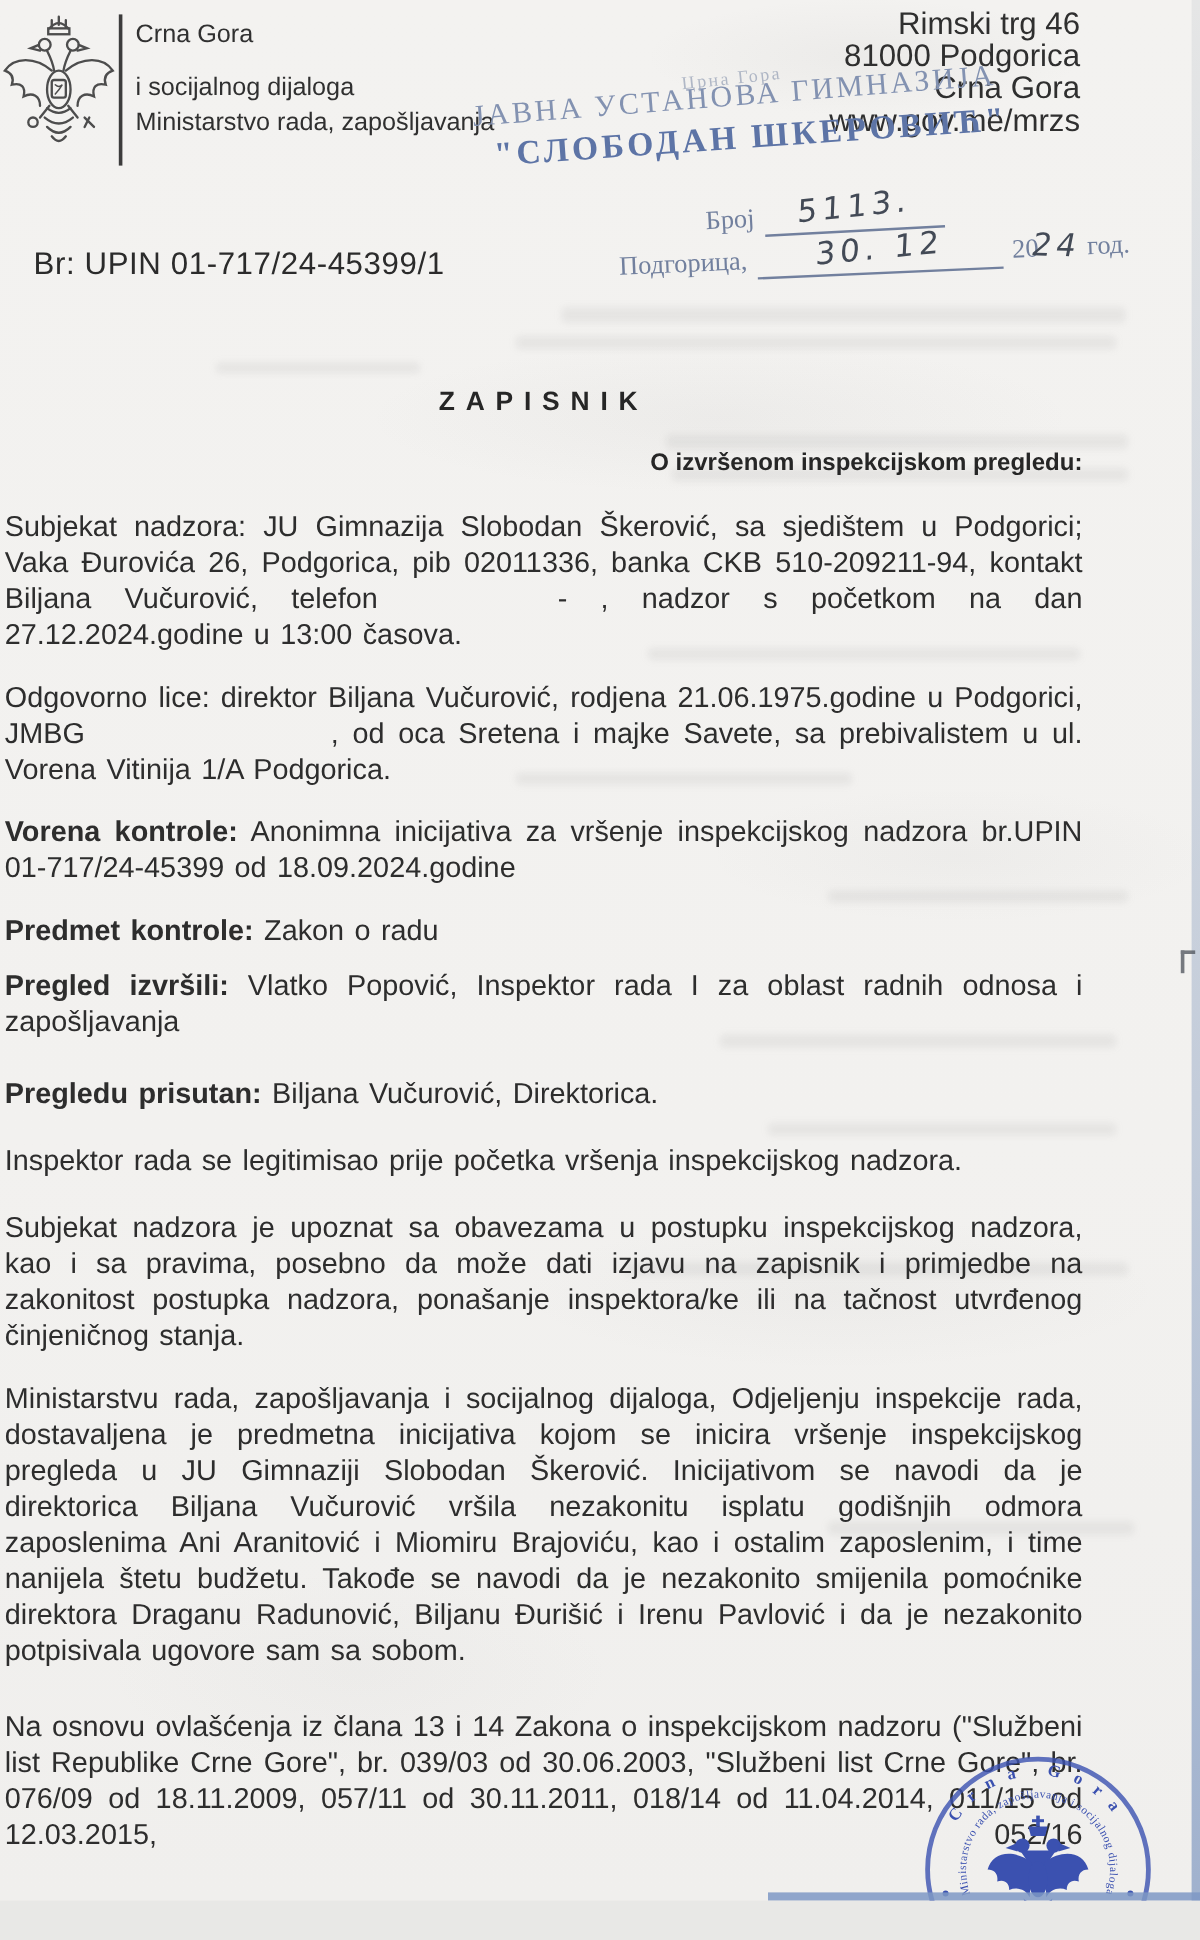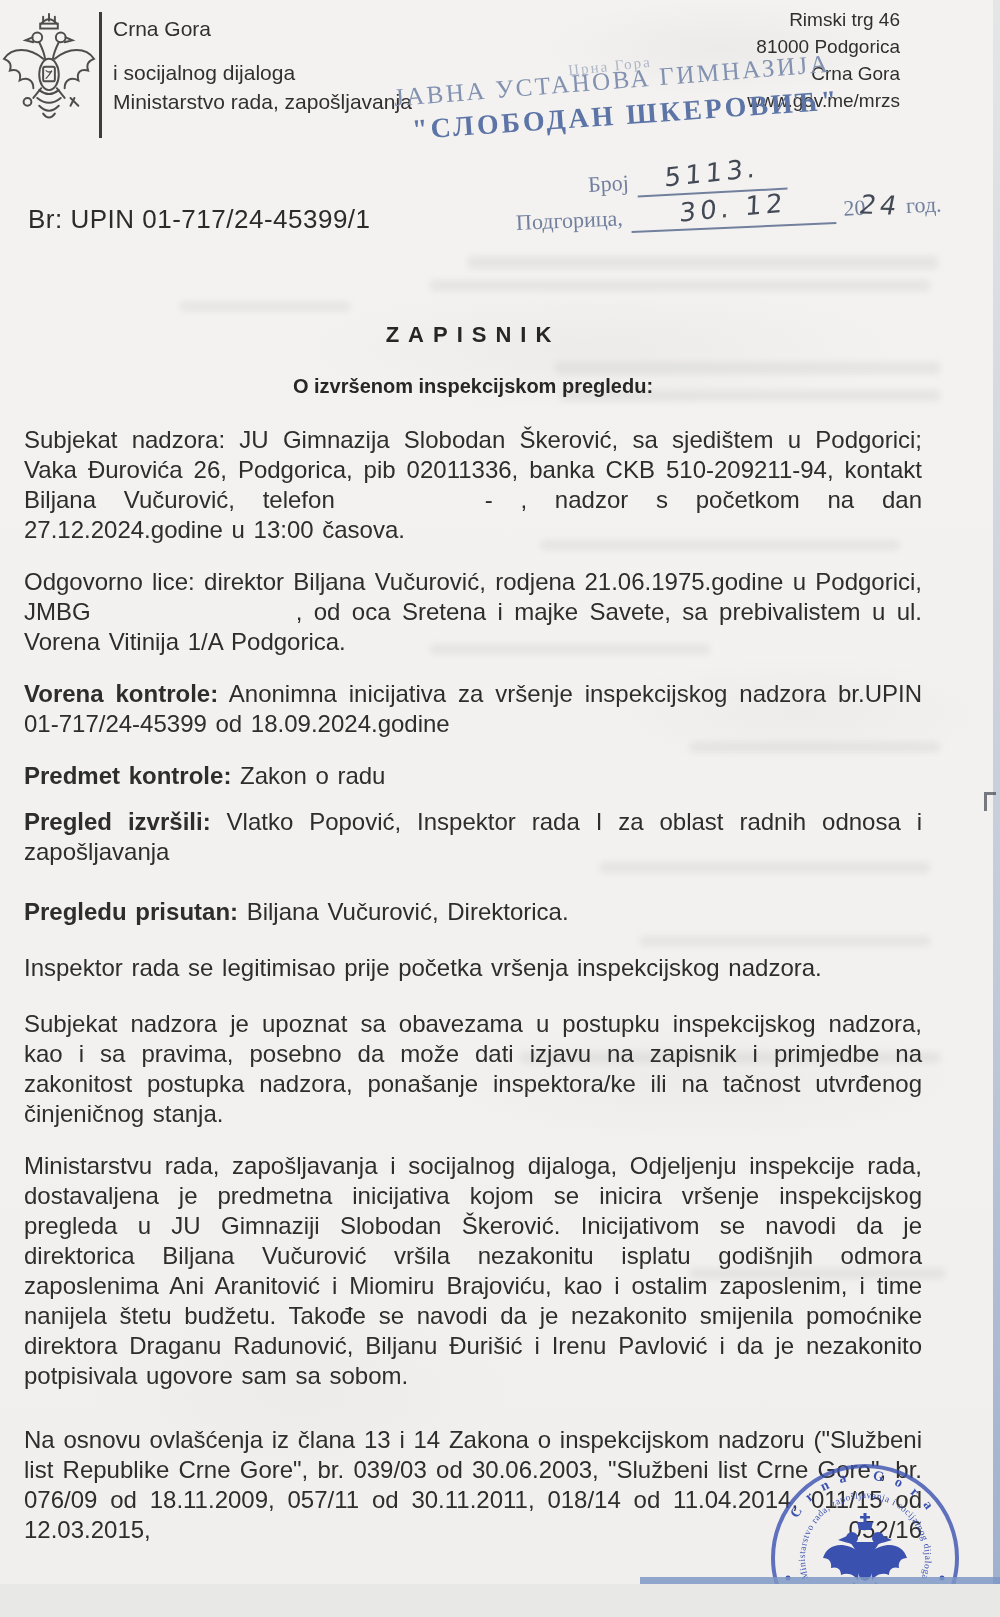--- a/index.html
+++ b/index.html
@@ -18,39 +18,39 @@
       radial-gradient(ellipse 380px 90px at 70% 68%, rgba(150,150,150,.06), transparent 70%),
       radial-gradient(ellipse 300px 120px at 30% 88%, rgba(160,160,160,.05), transparent 70%);
   }
   .ghost { position:absolute; background:rgba(140,140,140,.12); filter:blur(3px); border-radius:4px; }
 
   
   .arms { position:absolute; left:0px; top:8px; }
   .divider { position:absolute; left:99px; top:12px; width:3px; height:126px; background:#3c3c3c; }
   .org { position:absolute; left:113px; top:14px; font-size:21px; line-height:29px; color:#303030; }
   .org .country { margin-bottom:15px; }
-  .addr { position:absolute; right:100px; top:6px; text-align:right; font-size:19px; line-height:27px; color:#2f2f2f; }
+  .addr { position:absolute; right:100px; top:6px; text-align:right; font-size:26px; line-height:27px; color:#2f2f2f; }
   .case-no { position:absolute; left:28px; top:204px; font-size:26px; letter-spacing:.5px; color:#2b2b2b; }
 
   
   .stamp { position:absolute; font-family:"Liberation Serif", serif; color:#72809e; }
   .st-faint { left:568px; top:58px; font-size:15px; letter-spacing:2px; color:rgba(110,126,158,.5); transform:rotate(-6deg); }
   .st-line1 { left:394px; top:84px; font-size:25px; letter-spacing:2.5px; color:#8392b1; transform:rotate(-4.5deg); transform-origin:left center; white-space:nowrap; }
   .st-line2 { left:412px; top:114px; font-size:28px; font-weight:bold; letter-spacing:3px; color:#5d74a6; transform:rotate(-4deg); transform-origin:left center; white-space:nowrap; }
   .st-broj  { left:588px; top:168px; font-size:22px; transform:rotate(-3deg); transform-origin:left center; white-space:nowrap; }
   .st-podg  { left:516px; top:206px; font-size:22px; transform:rotate(-2.5deg); transform-origin:left center; white-space:nowrap; }
   .uline { display:inline-block; border-bottom:2px solid currentColor; text-align:center; margin:0 8px; vertical-align:baseline; }
   .hw { display:inline-block; font-family:"DejaVu Sans", sans-serif; color:#434a56; font-size:26px;
         transform:skewX(-8deg) rotate(-3deg); position:relative; top:-4px; letter-spacing:4px; }
   .hw.yrh { margin-left:-6px; top:0px; transform:skewX(-10deg) rotate(4deg); }
 
   
-  .body-text { position:absolute; left:24px; top:310px; width:898px; text-align:justify; }
+  .body-text { position:absolute; left:4px; top:310px; width:898px; text-align:justify; }
   .doc-title { text-align:center; font-size:22px; font-weight:bold; letter-spacing:9px; margin:12px 0 27px; color:#262626; }
-  .doc-sub { font-size:20px; font-weight:bold; text-align:center; margin:0 0 27px; color:#262626; }
+  .doc-sub { font-size:20px; font-weight:bold; text-align:right; margin:0 0 27px; color:#262626; }
   .body-text p { margin:0 0 22px; font-size:24px; line-height:30px; word-spacing:2px; color:#2d2d2d; }
   .lead-bold { font-weight:bold; }
   p.p-predmet { margin-bottom:16px; }
   p.p-pregled { margin-bottom:30px; }
   p.p-prisutan { margin-bottom:26px; }
   p.p-legitimisao { margin-bottom:26px; }
   p.p-inicijativa { margin-bottom:34px; }
   p.p-osnov { text-align-last:justify; }
   .gap { display:inline-block; }
   .gap-phone { width:150px; }

